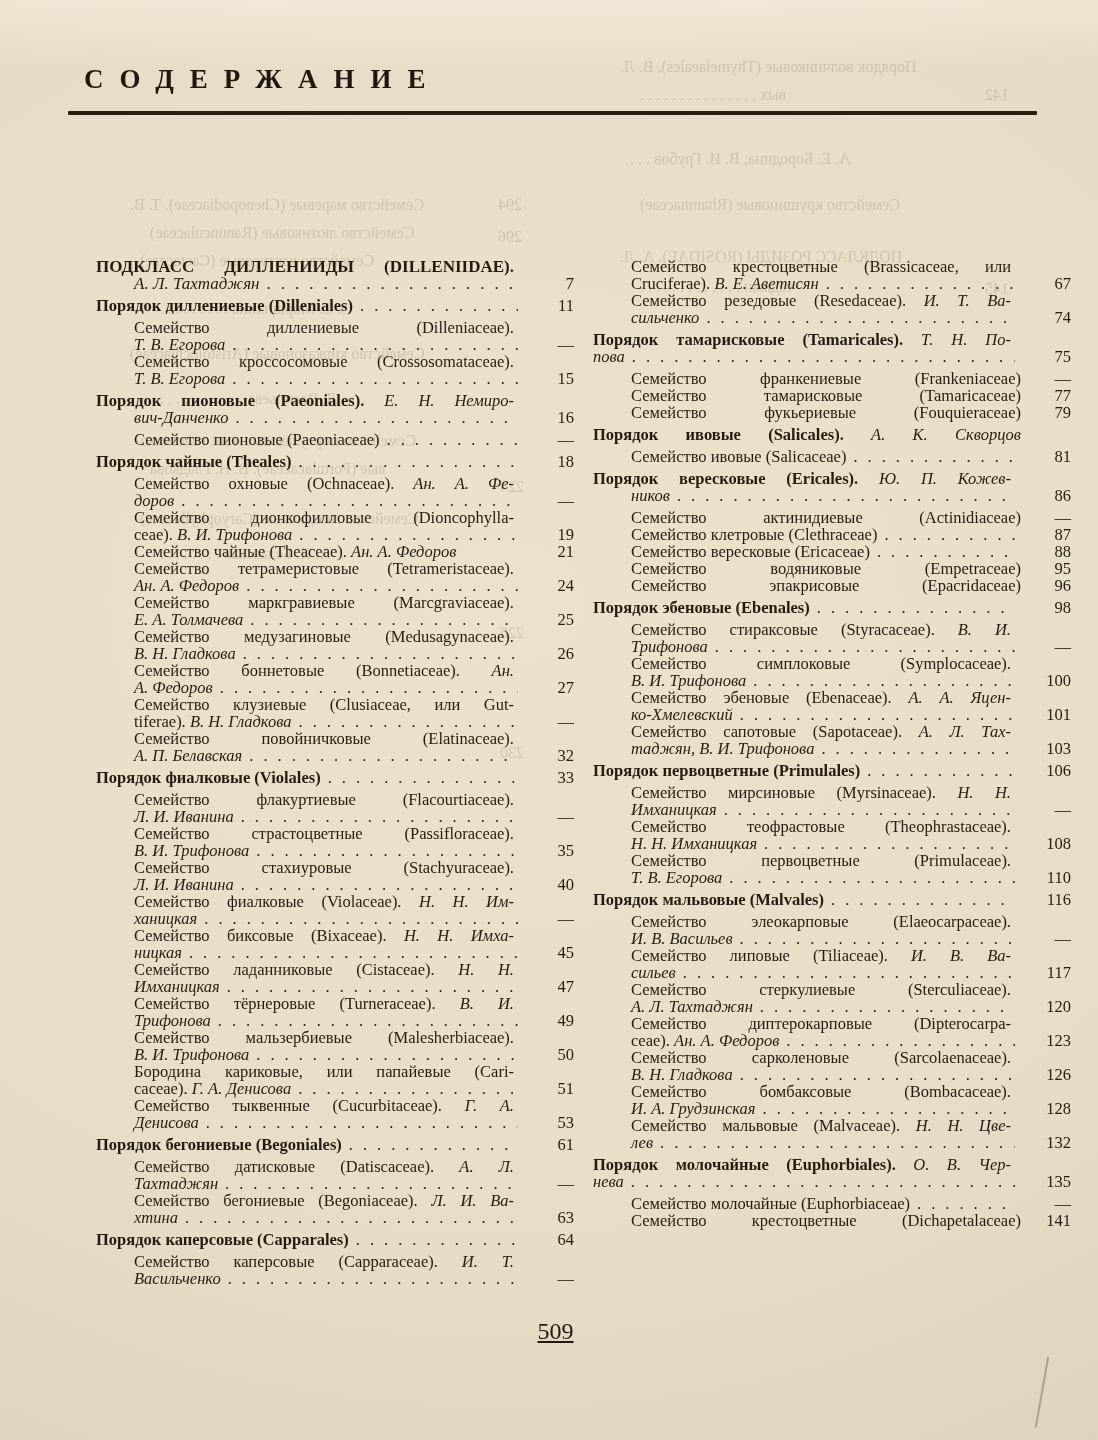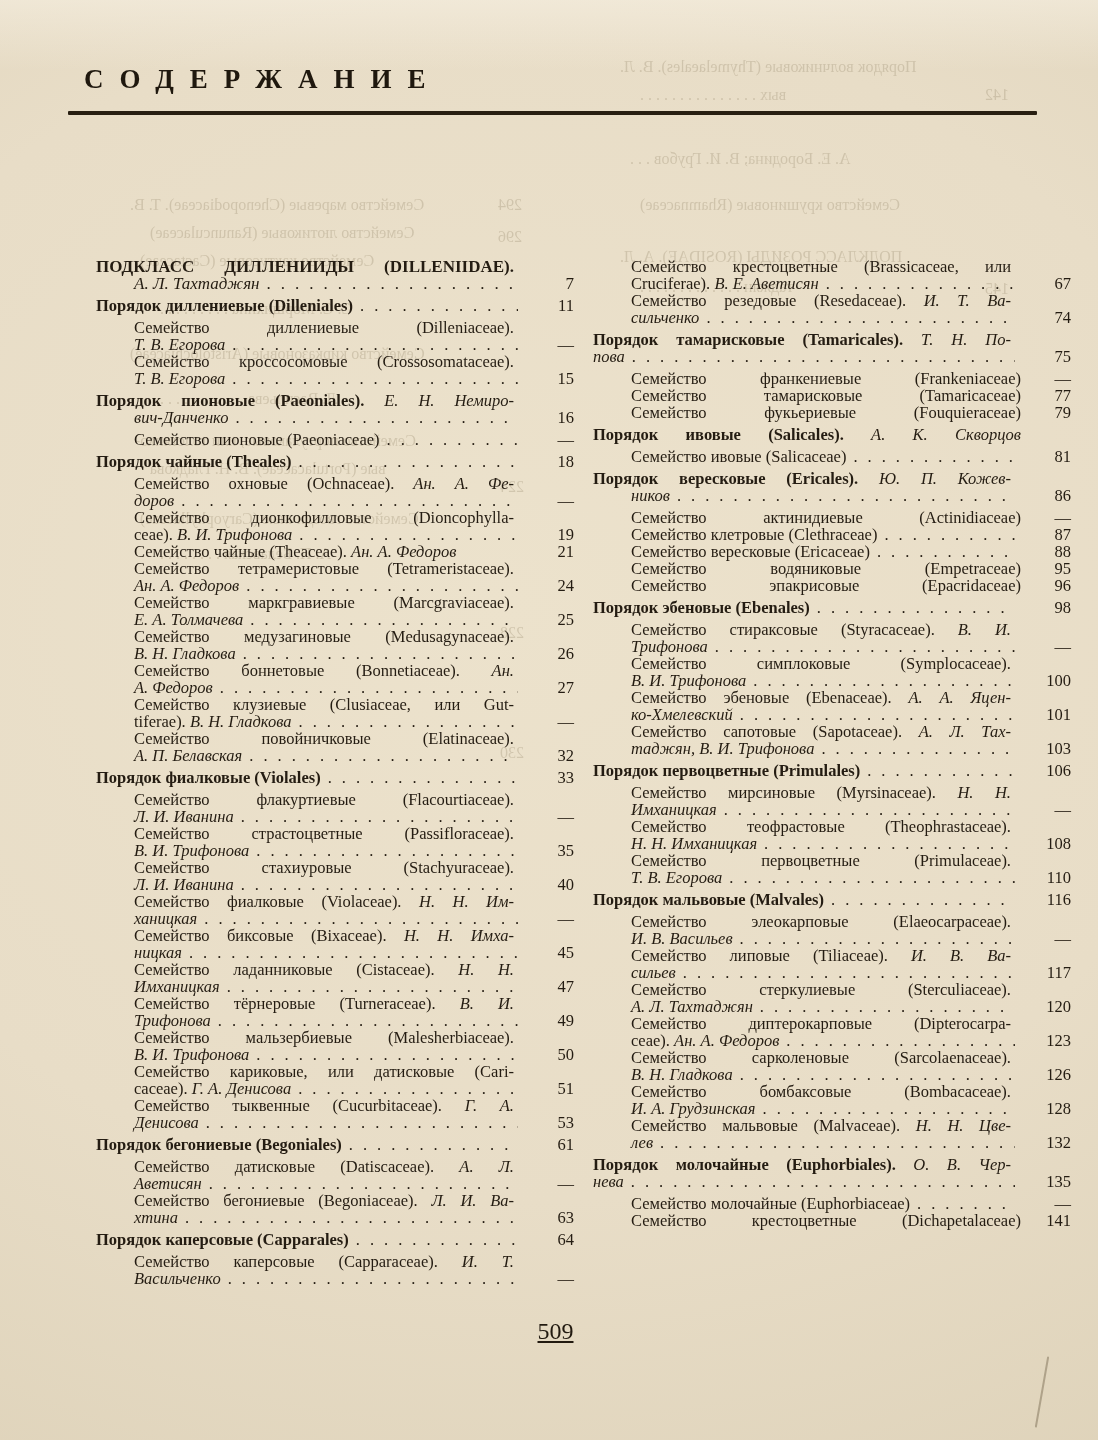--- a/index.html
+++ b/index.html
@@ -293,21 +293,21 @@
           </div>
           <div class="entry fam">
             <div class="line"><span class="lt ind1"><span>Семейство мальзербиевые (Malesherbiaceae).</span></span></div>
             <div class="line last">
               <span class="lt ind1"><span class="i">В. И. Трифонова</span></span>
               <span class="dots"></span>
               <span class="pg">50</span>
             </div>
           </div>
           <div class="entry fam">
-            <div class="line"><span class="lt ind1"><span>Семейство кариковые, или датисковые (Cari-</span></span></div>
+            <div class="line"><span class="lt ind1"><span>Бородина кариковые, или папайевые (Cari-</span></span></div>
             <div class="line last">
               <span class="lt ind1"><span>caceae). </span><span class="i">Г. А. Денисова</span></span>
               <span class="dots"></span>
               <span class="pg">51</span>
             </div>
           </div>
           <div class="entry fam">
             <div class="line"><span class="lt ind1"><span>Семейство тыквенные (Cucurbitaceae). </span><span class="i">Г. А.</span></span></div>
             <div class="line last">
               <span class="lt ind1"><span class="i">Денисова</span></span>
@@ -318,21 +318,21 @@
           <div class="entry ord">
             <div class="line last">
               <span class="lt ind0"><span class="b">Порядок бегониевые (Begoniales)</span></span>
               <span class="dots"></span>
               <span class="pg">61</span>
             </div>
           </div>
           <div class="entry fam">
             <div class="line"><span class="lt ind1"><span>Семейство датисковые (Datiscaceae). </span><span class="i">А. Л.</span></span></div>
             <div class="line last">
-              <span class="lt ind1"><span class="i">Аветисян</span></span>
+              <span class="lt ind1"><span class="i">Тахтаджян</span></span>
               <span class="dots"></span>
               <span class="pg">—</span>
             </div>
           </div>
           <div class="entry fam">
             <div class="line"><span class="lt ind1"><span>Семейство бегониевые (Begoniaceae). </span><span class="i">Л. И. Ва-</span></span></div>
             <div class="line last">
               <span class="lt ind1"><span class="i">хтина</span></span>
               <span class="dots"></span>
               <span class="pg">63</span>

